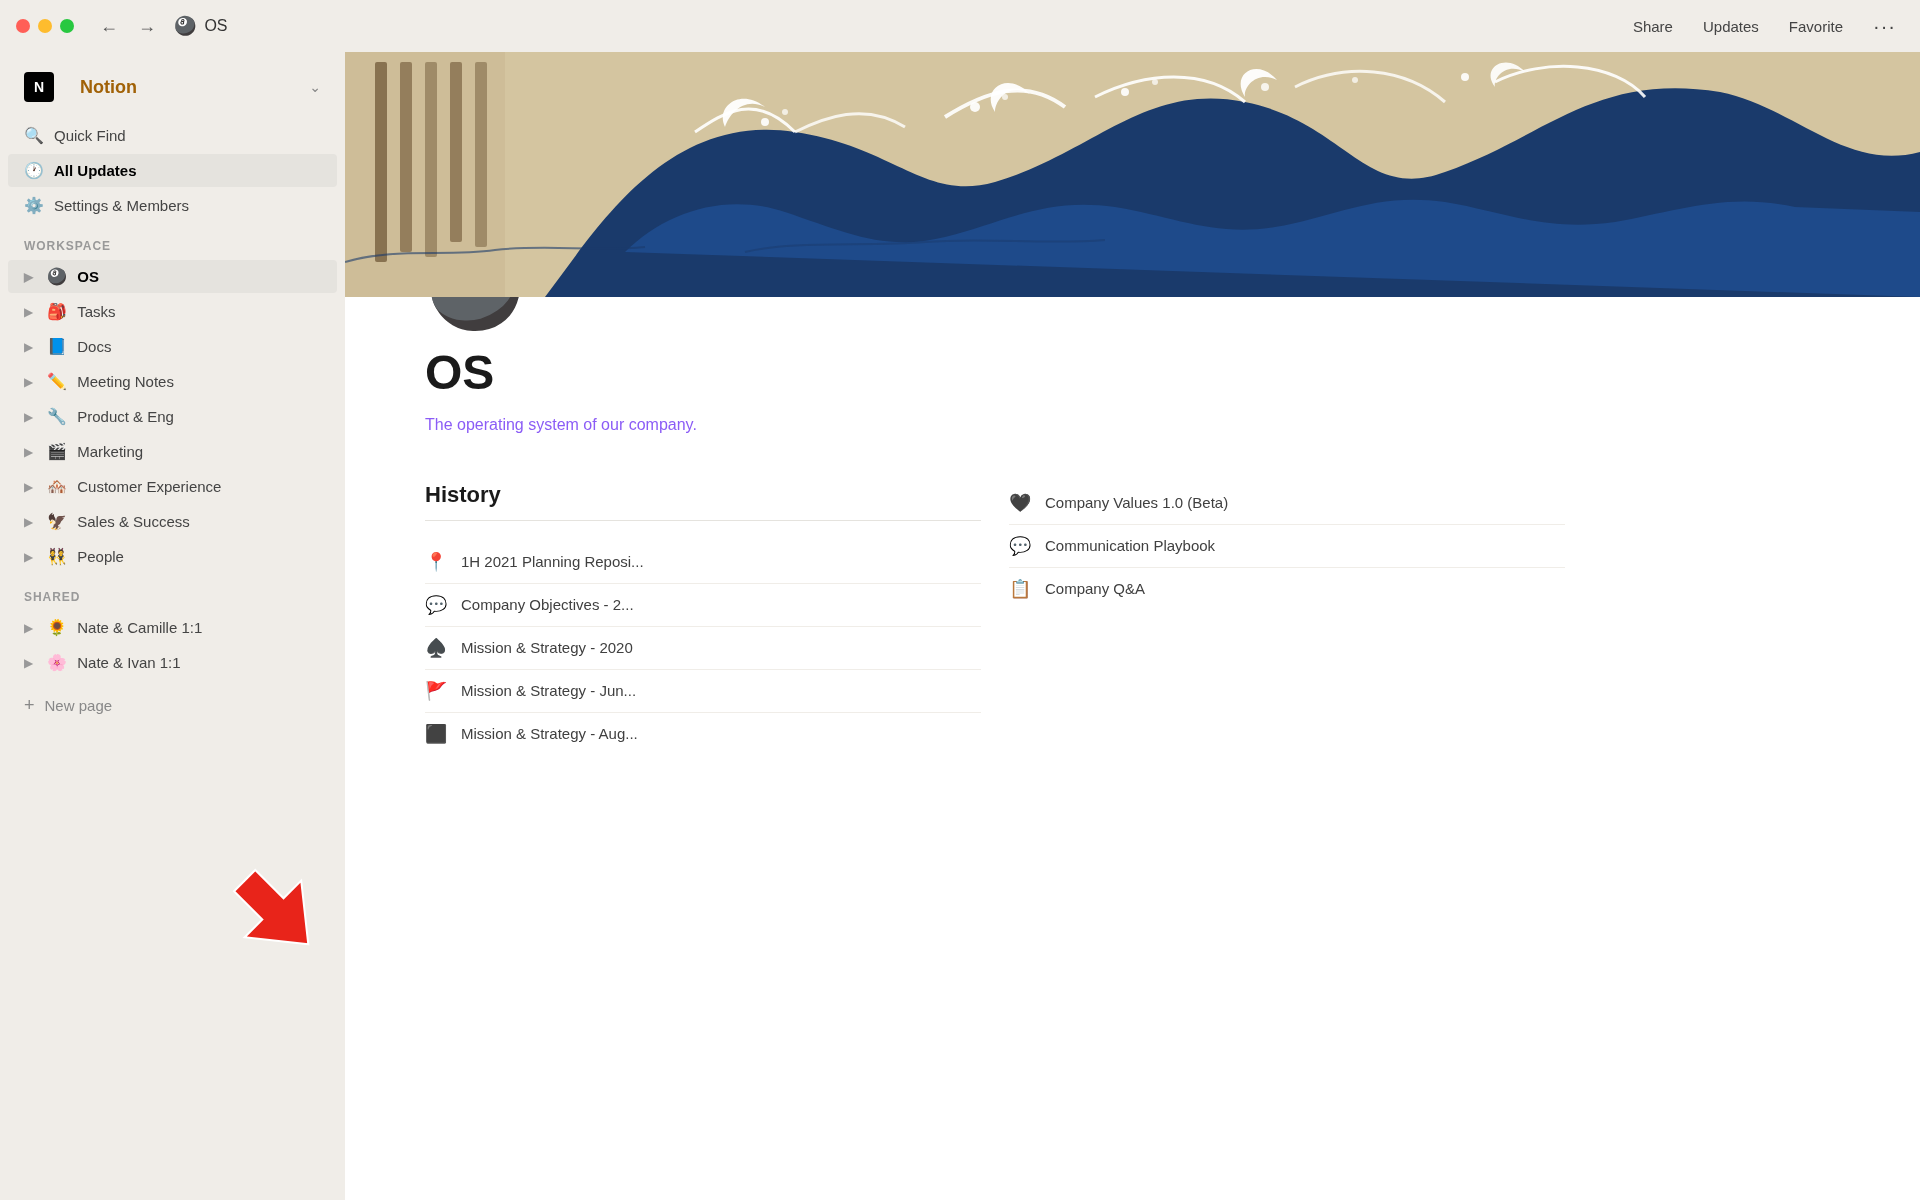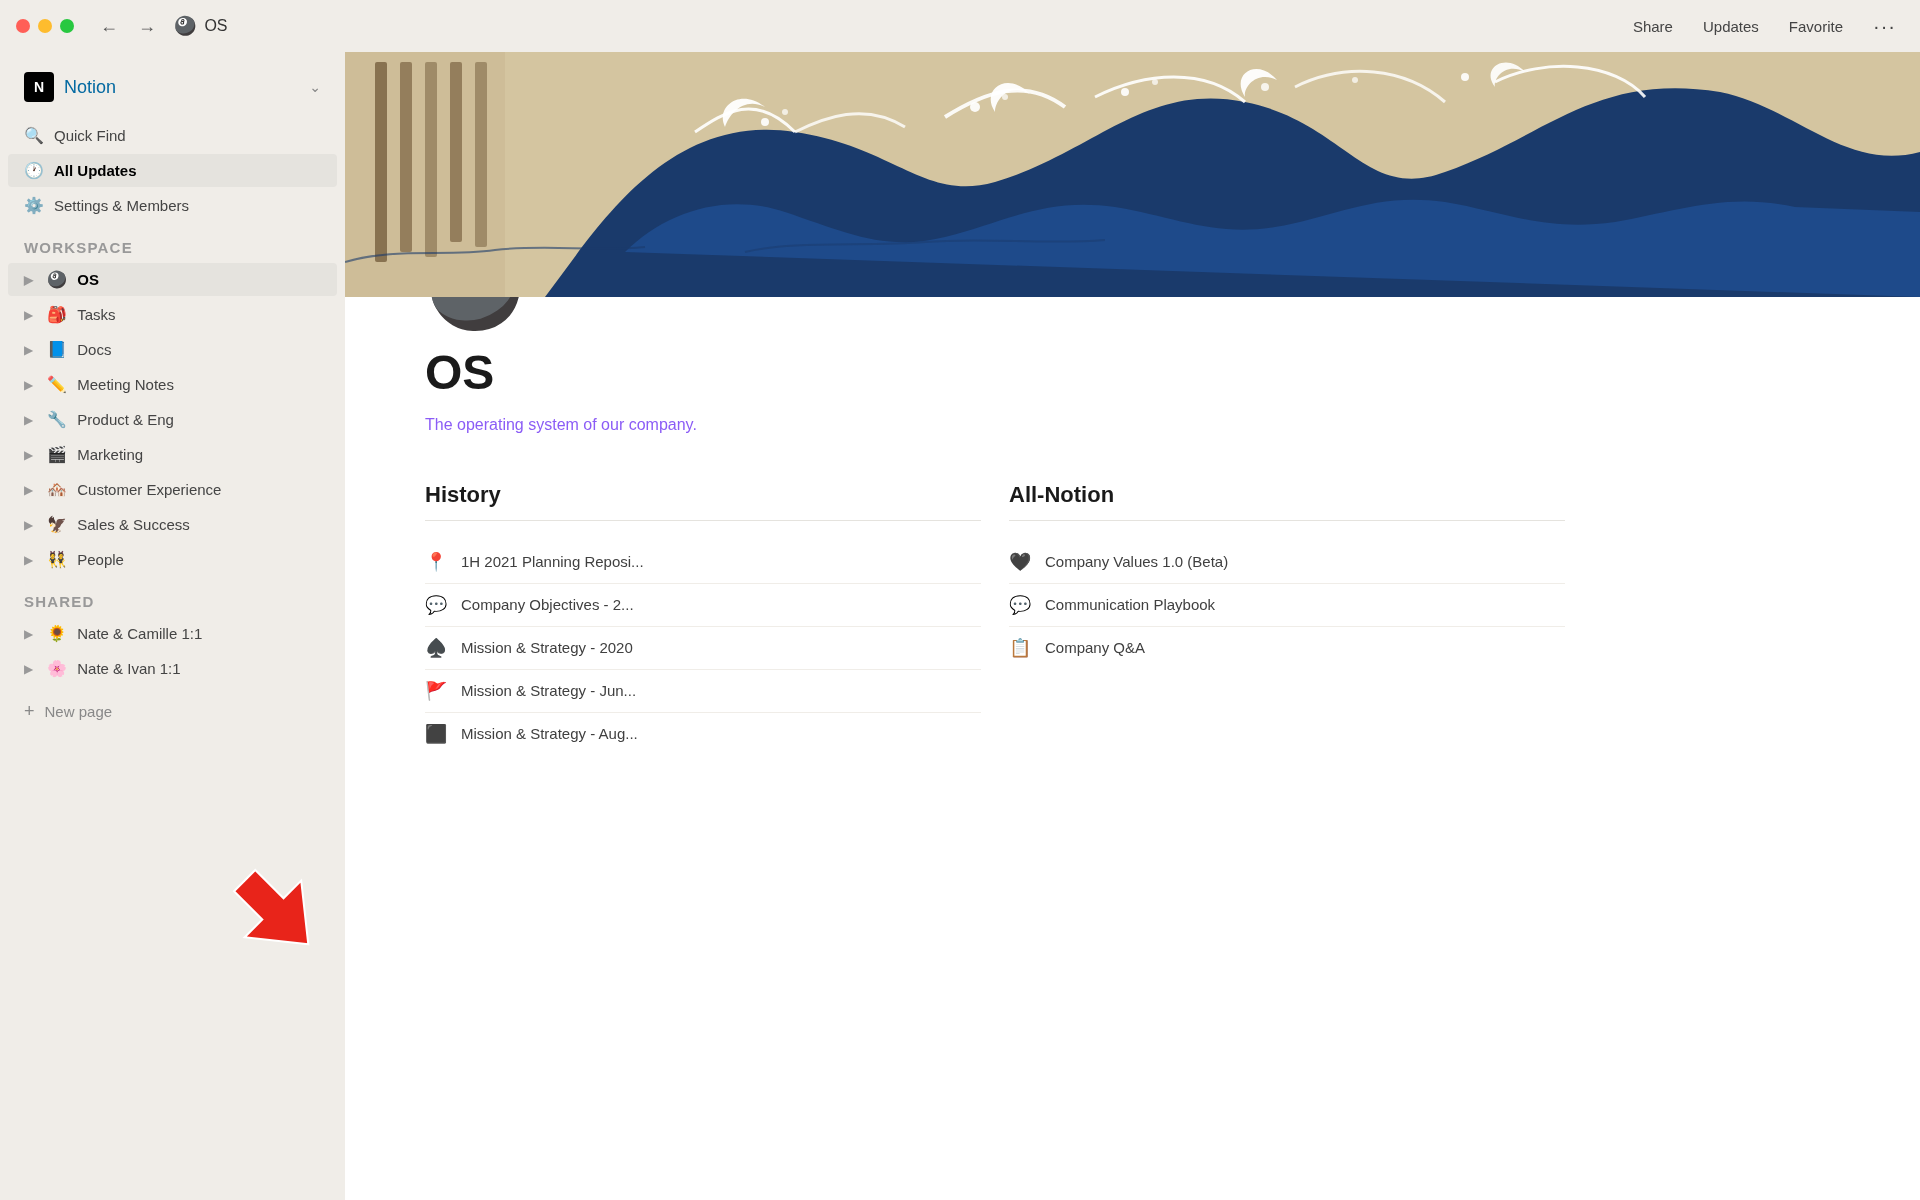--- a/index.html
+++ b/index.html
@@ -109,22 +109,23 @@
       border-radius: 4px;
       display: flex;
       align-items: center;
       justify-content: center;
       color: white;
       font-size: 14px;
       font-weight: bold;
     }
     .notion-name {
       font-size: 18px;
-      font-weight: 400;
-      color: #0369a1;
+      font-weight: 700;
+      color: #a16207;
+      margin-left: 16px;
     }
     .chevron-icon {
       margin-left: auto;
       color: #888;
       font-size: 14px;
     }
 
     .sidebar-item {
       display: flex;
       align-items: center;
@@ -134,21 +135,21 @@
       border-radius: 4px;
       margin: 1px 8px;
       font-size: 15px;
       color: #444;
     }
     .sidebar-item.active { background: #e5e3de; font-weight: 600; color: #000; }
     .sidebar-item .item-icon { font-size: 16px; width: 20px; text-align: center; }
     .sidebar-item .chevron { color: #999; font-size: 12px; margin-right: 4px; }
 
     .sidebar-section-label {
-      font-size: 15px;
+      font-size: 12px;
       font-weight: 600;
       color: #999;
       letter-spacing: 0.08em;
       padding: 16px 24px 6px 24px;
       text-transform: uppercase;
     }
 
     .sidebar-new-page {
       display: flex;
       align-items: center;
@@ -448,21 +449,20 @@
               <span class="doc-name">Mission &amp; Strategy - Jun...</span>
             </li>
             <li class="doc-item">
               <span class="doc-emoji">⬛</span>
               <span class="doc-name">Mission &amp; Strategy - Aug...</span>
             </li>
           </ul>
         </div>
 
         <div class="col-section">
-          <h2>All-Notion</h2>
           <ul class="doc-list">
             <li class="doc-item">
               <span class="doc-emoji">🖤</span>
               <span class="doc-name">Company Values 1.0 (Beta)</span>
             </li>
             <li class="doc-item">
               <span class="doc-emoji">💬</span>
               <span class="doc-name">Communication Playbook</span>
             </li>
             <li class="doc-item">

